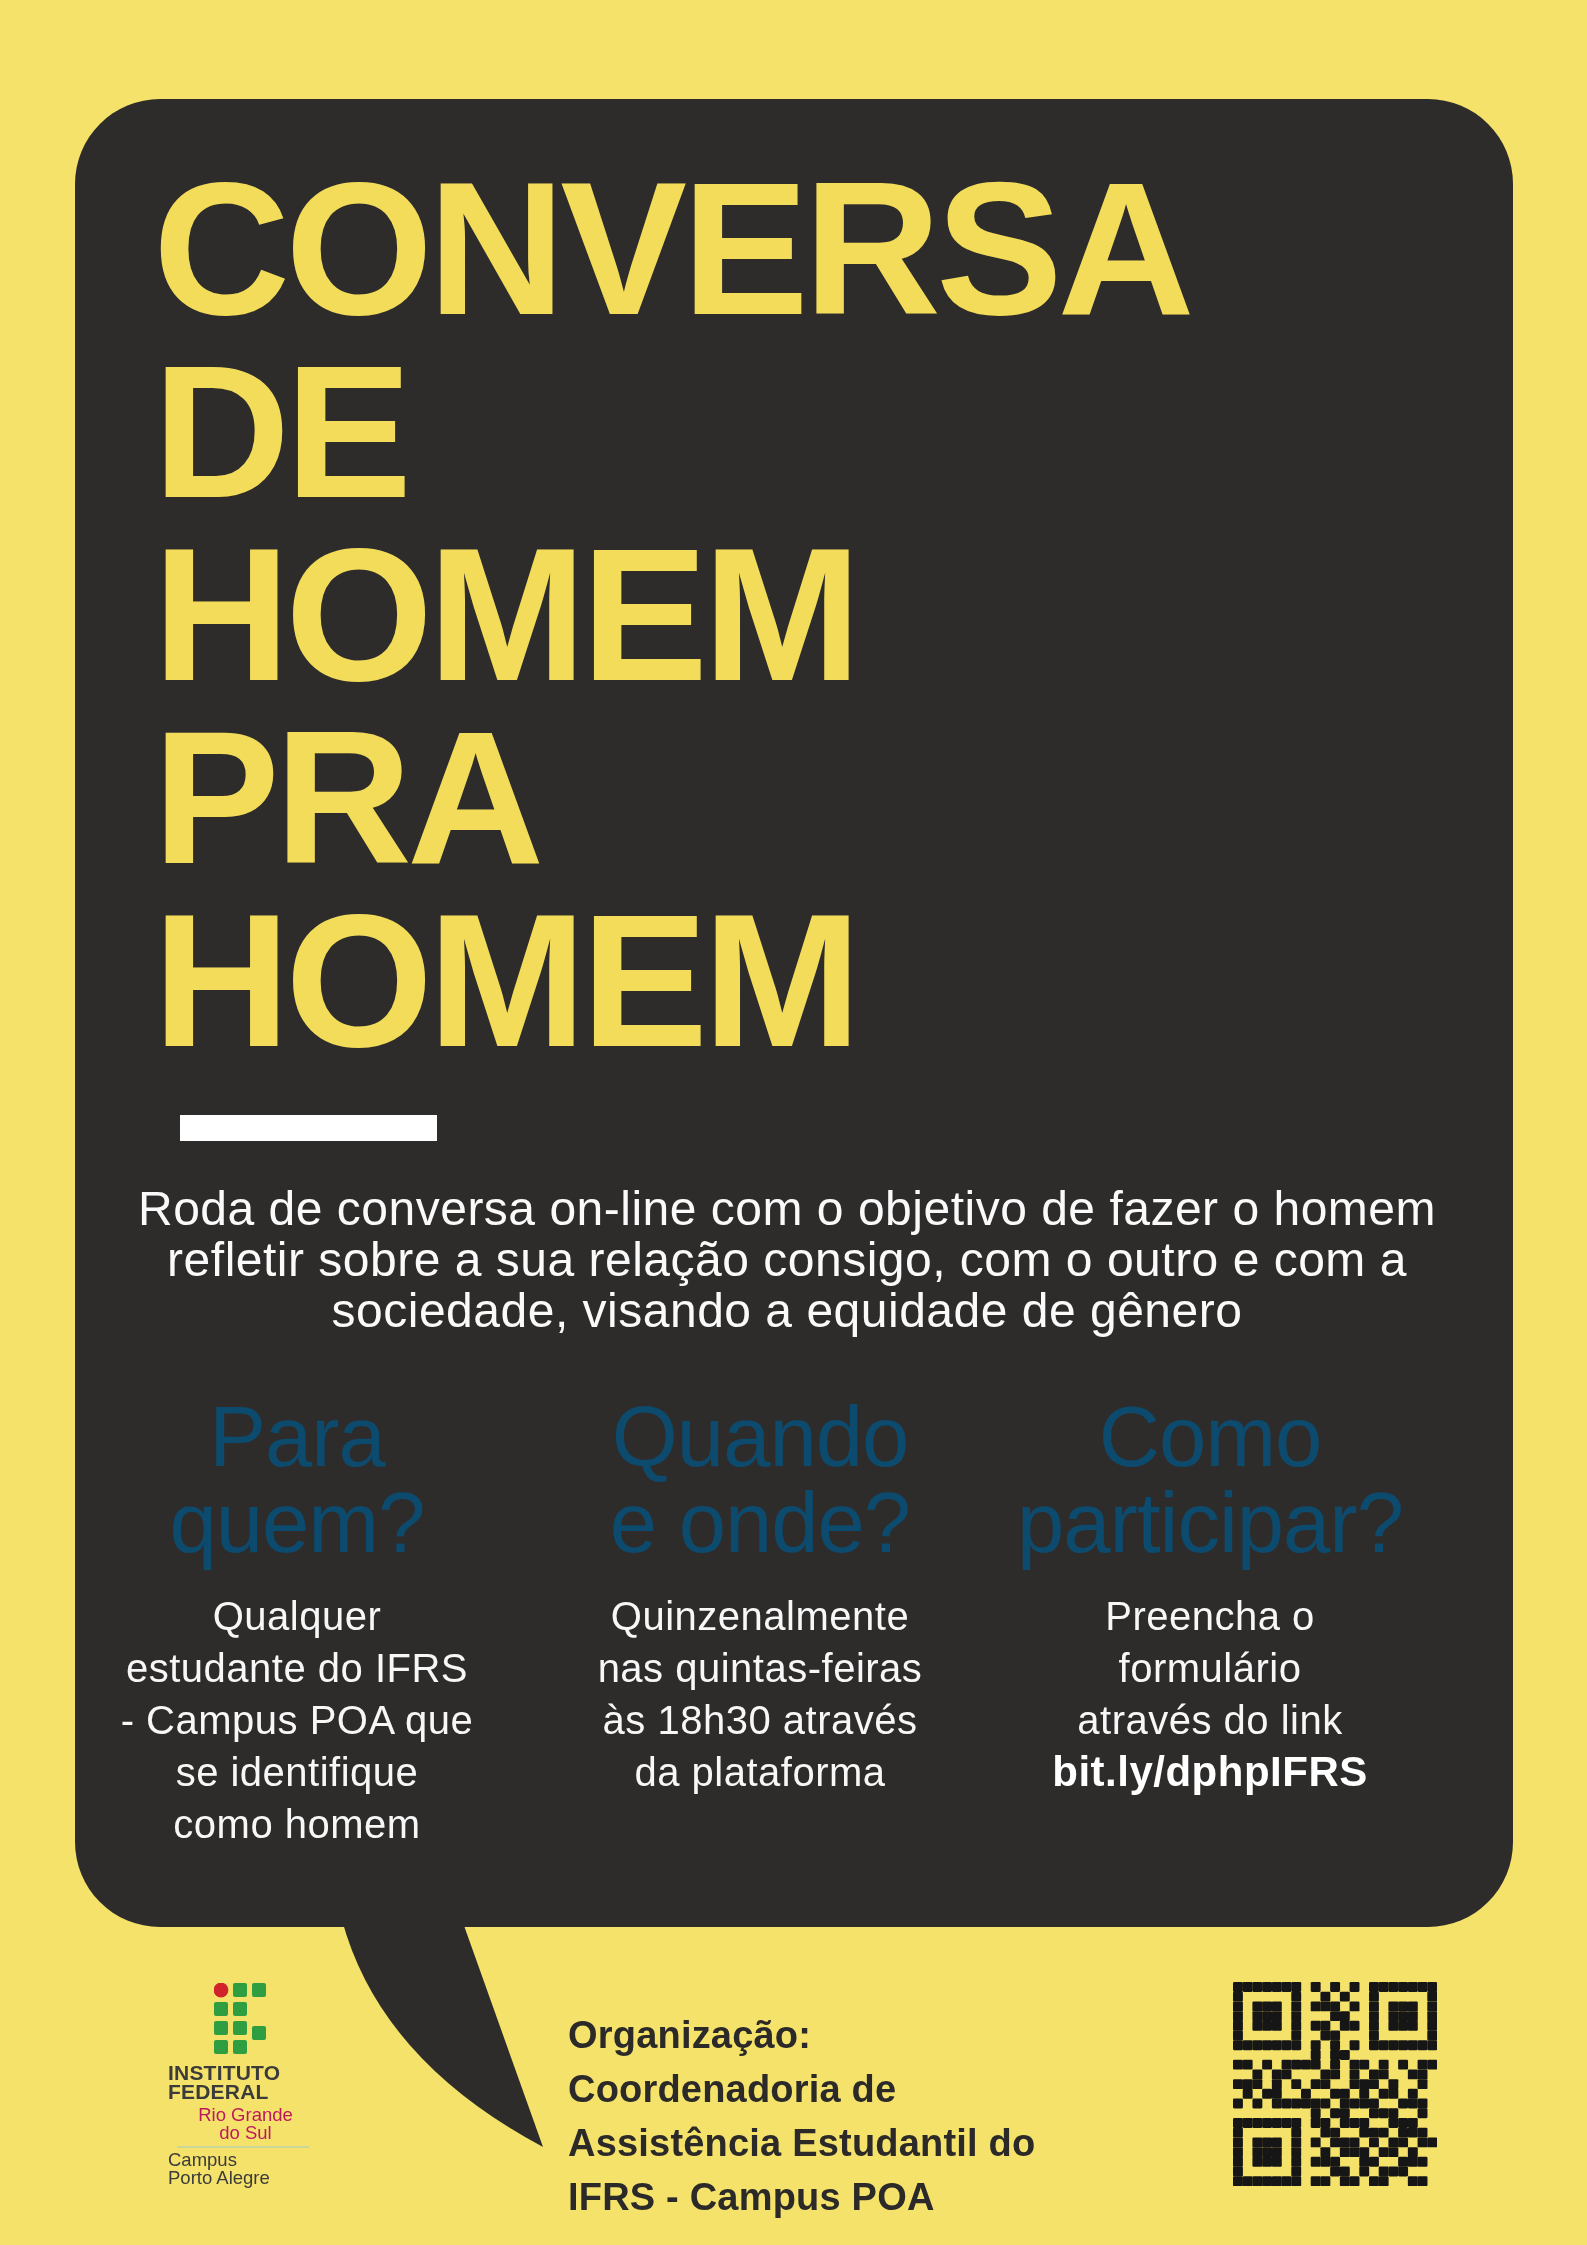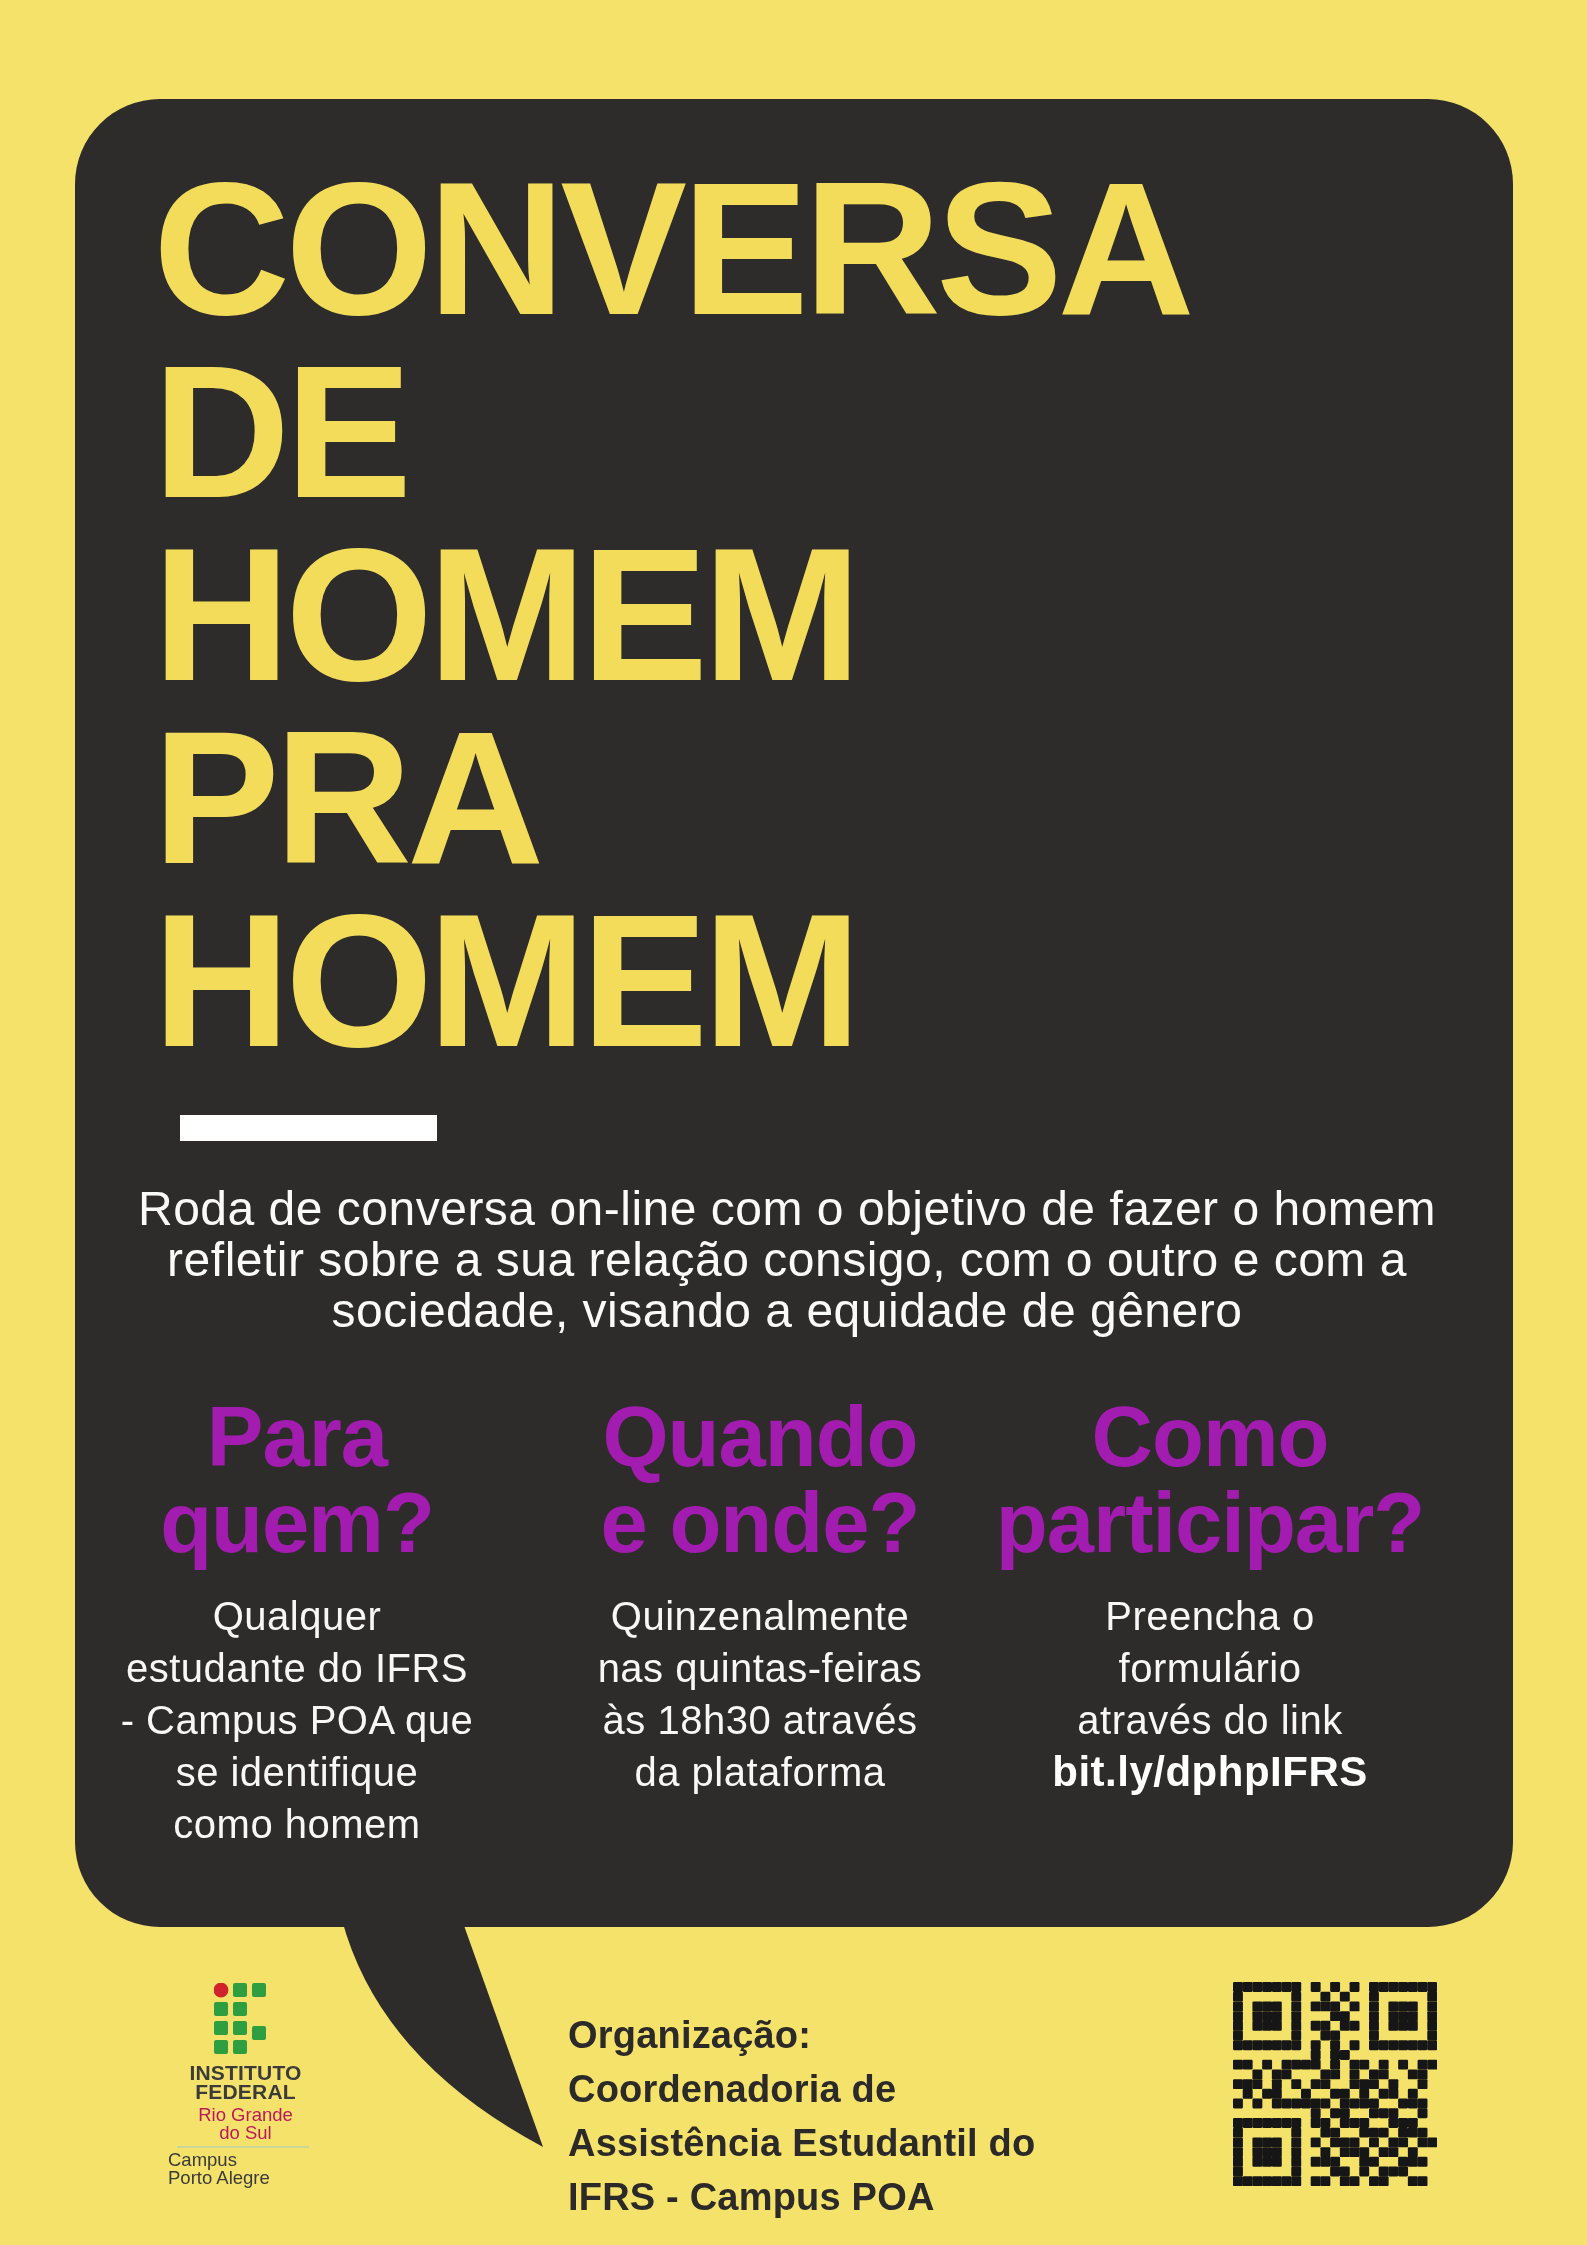--- a/index.html
+++ b/index.html
@@ -26,35 +26,35 @@
   .underline-bar{
     position:absolute;left:180px;top:1115px;width:257px;height:26px;background:#FFFFFF;
   }
   .description{
     position:absolute;left:88px;top:1183px;width:1398px;
     text-align:center;color:#FAFAFA;
     font-size:48px;line-height:51px;letter-spacing:0.5px;font-weight:normal;
   }
   .col-heading{
     position:absolute;top:1394px;text-align:center;
-    font-weight:bold;font-size:85px;line-height:86px;letter-spacing:-1px;
-    color:#a21caf;
+    font-weight:normal;font-size:85px;line-height:86px;letter-spacing:-1px;
+    color:#0c4a6e;
   }
   .col-body{
     position:absolute;top:1590px;text-align:center;
     font-size:40px;line-height:52px;letter-spacing:0.5px;color:#F7F7F7;
   }
   .c1{left:97px;width:400px;}
   .c2{left:560px;width:400px;}
   .c3{left:990px;width:440px;}
   .link-line{font-weight:bold;font-size:42px;letter-spacing:0.5px;color:#FFFFFF;}
   
   .ifrs-logo{position:absolute;left:214px;top:1983px;width:52px;height:71px;}
   .ifrs-name{
-    position:absolute;left:168px;top:2063px;width:155px;text-align:center;
+    position:absolute;left:168px;top:2063px;width:155px;
     font-weight:bold;font-size:21px;line-height:19px;color:#3B3B3A;letter-spacing:0.2px;
   }
   .ifrs-region{
     position:absolute;left:168px;top:2106px;width:155px;text-align:center;
     font-size:18.5px;line-height:18px;color:#be185d;
   }
   .ifrs-divider{
     position:absolute;left:177px;top:2146px;width:132px;height:2px;background:#C9D79B;
   }
   .ifrs-campus{

